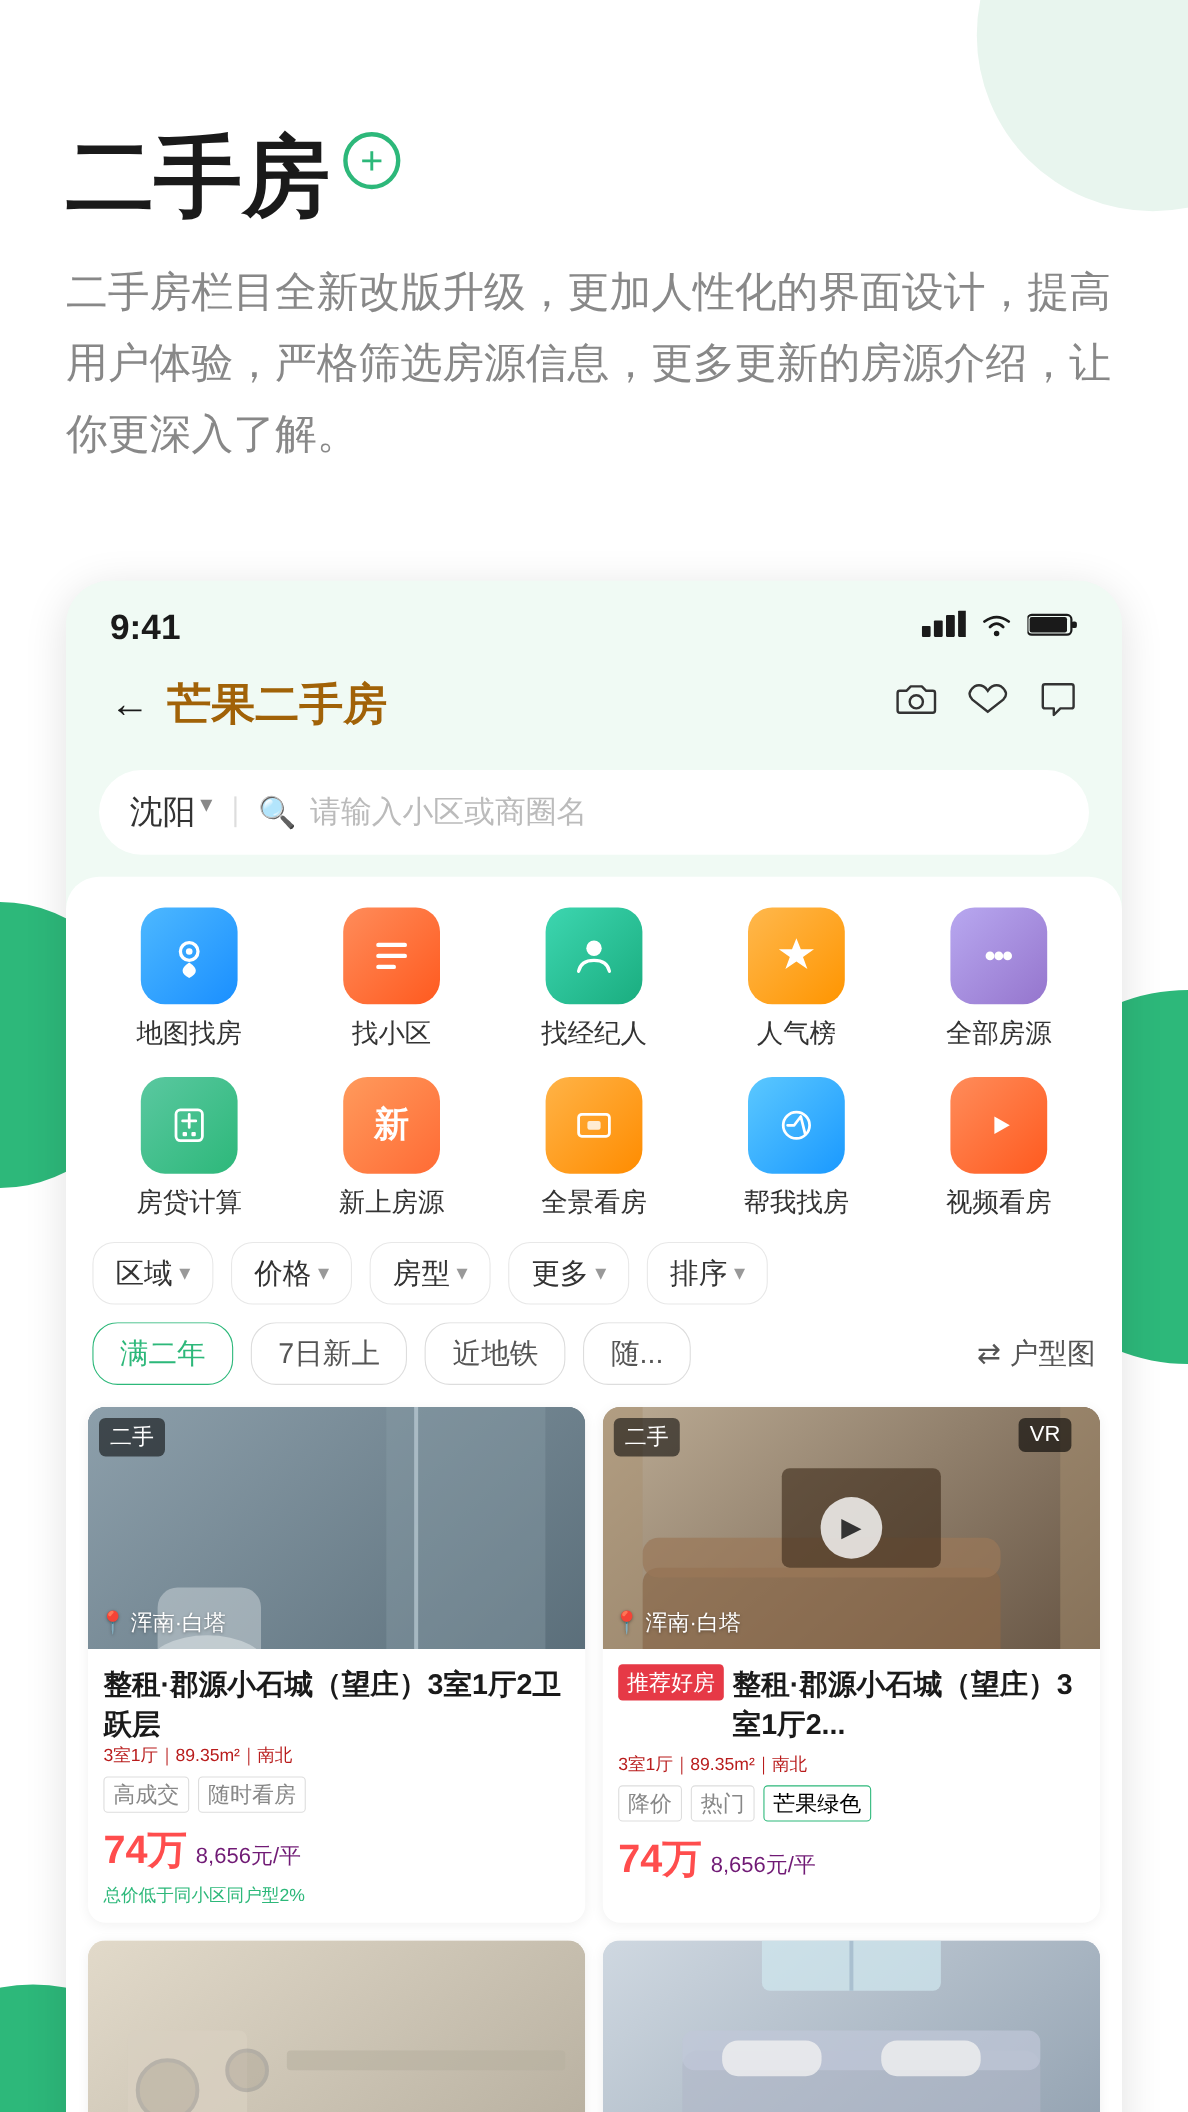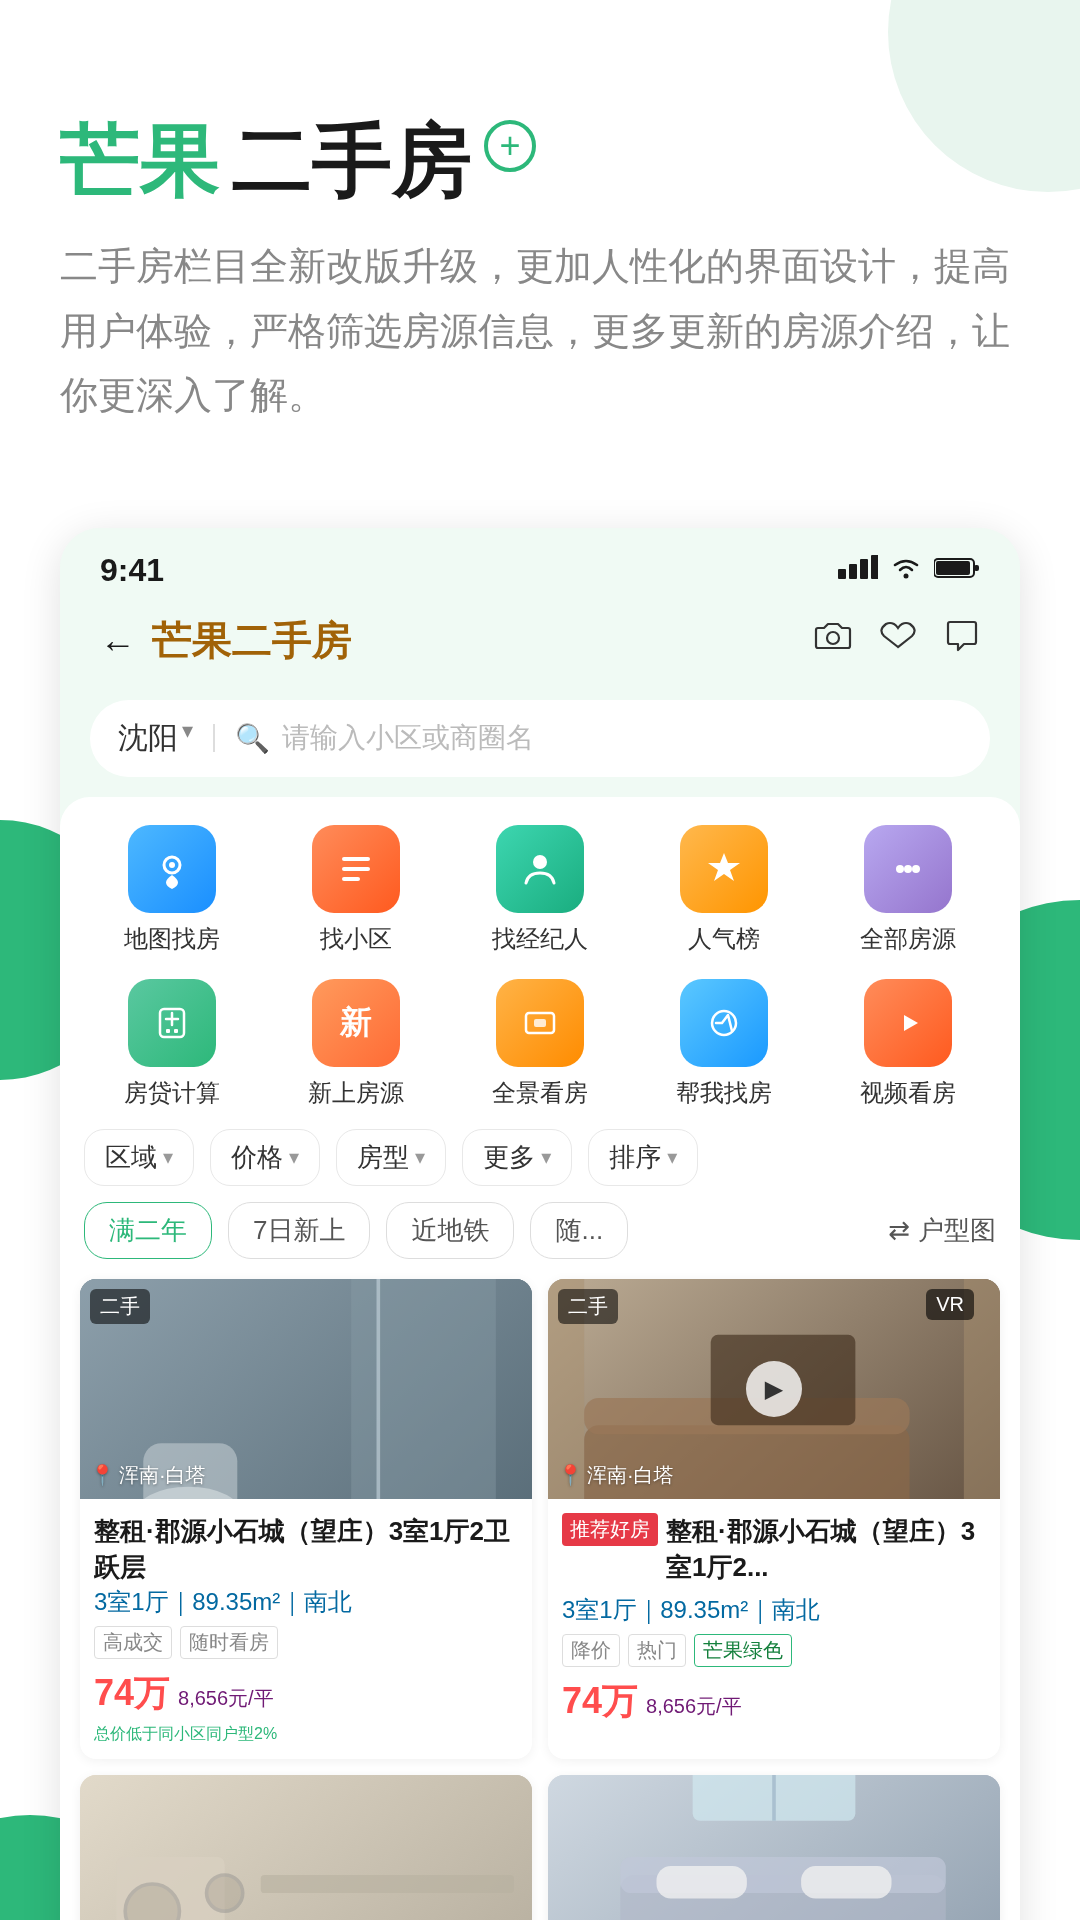--- a/index.html
+++ b/index.html
@@ -373,39 +373,39 @@
       font-size: 26px;
       font-weight: 600;
       color: #1a1a1a;
       line-height: 1.4;
       display: -webkit-box;
       -webkit-line-clamp: 2;
       -webkit-box-orient: vertical;
       overflow: hidden;
     }
     .listing-specs {
-      font-size: 24px;
-      color: #0369a1;
+      font-size: 16px;
+      color: #b91c1c;
       margin-bottom: 8px;
     }
     .listing-tags {
       display: flex;
       gap: 8px;
       flex-wrap: wrap;
       margin-bottom: 10px;
     }
     .listing-tag {
       font-size: 20px;
       color: #888;
       border: 1px solid #ddd;
       border-radius: 4px;
       padding: 2px 8px;
     }
     .listing-tag-green {
-      color: #15803d;
+      color: #000000;
       border-color: #2db87a;
     }
     .listing-price-row {
       display: flex;
       align-items: baseline;
       gap: 8px;
     }
     .listing-price {
       font-size: 36px;
       font-weight: 700;
@@ -445,21 +445,20 @@
 </head>
 <body>
 
 <div class="bg-shape-top-right"></div>
 <div class="bg-shape-mid-left"></div>
 <div class="bg-shape-mid-right"></div>
 <div class="bg-shape-bottom-left"></div>
 
 <div class="header-section">
   <div class="header-title">
-    <span class="title-mango">芒果</span>
     <span class="title-rest">二手房</span>
     <div class="title-plus">
       <span>+</span>
     </div>
   </div>
   <p class="header-desc">二手房栏目全新改版升级，更加人性化的界面设计，提高用户体验，严格筛选房源信息，更多更新的房源介绍，让你更深入了解。</p>
 </div>
 
 <div class="phone-container">
 

